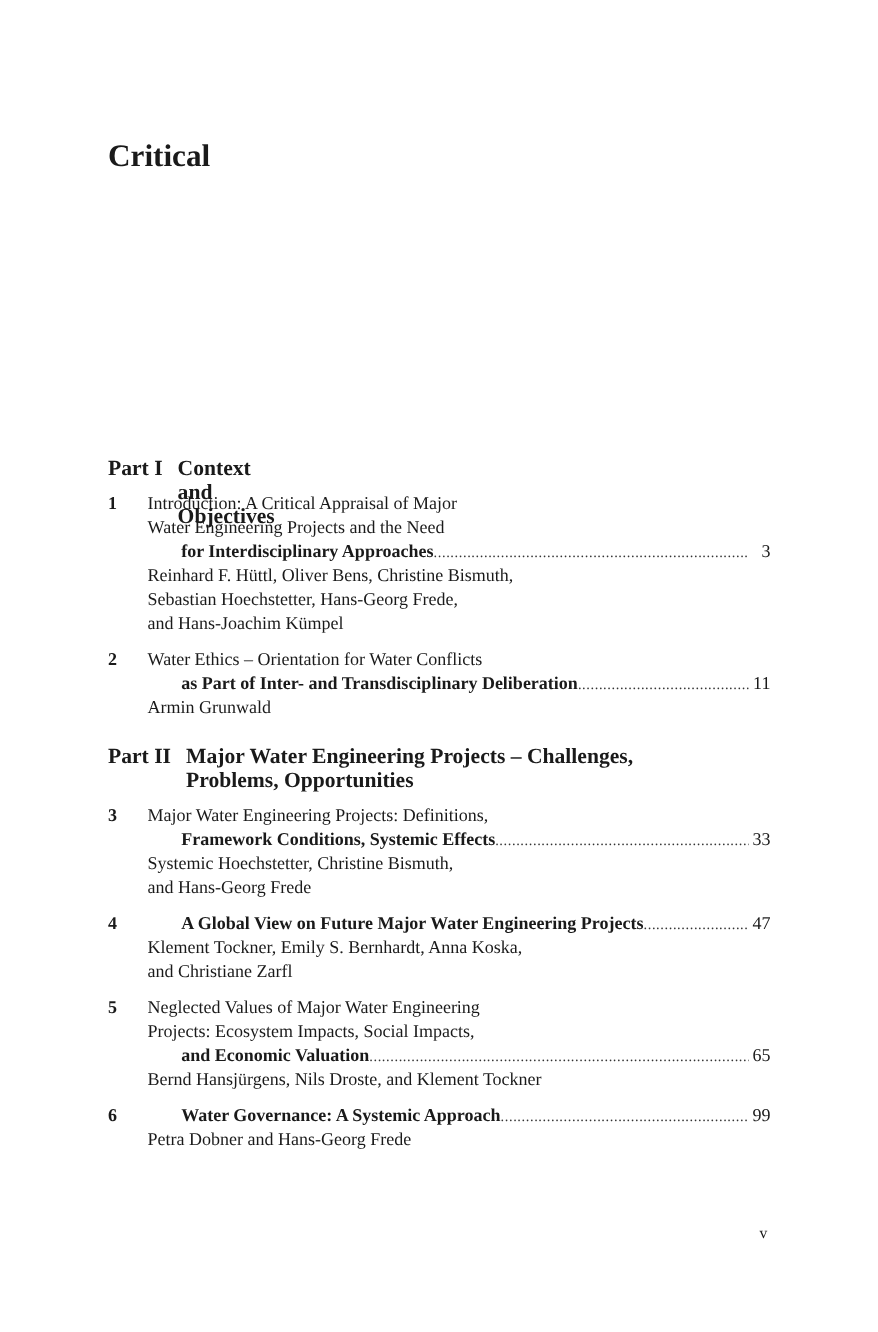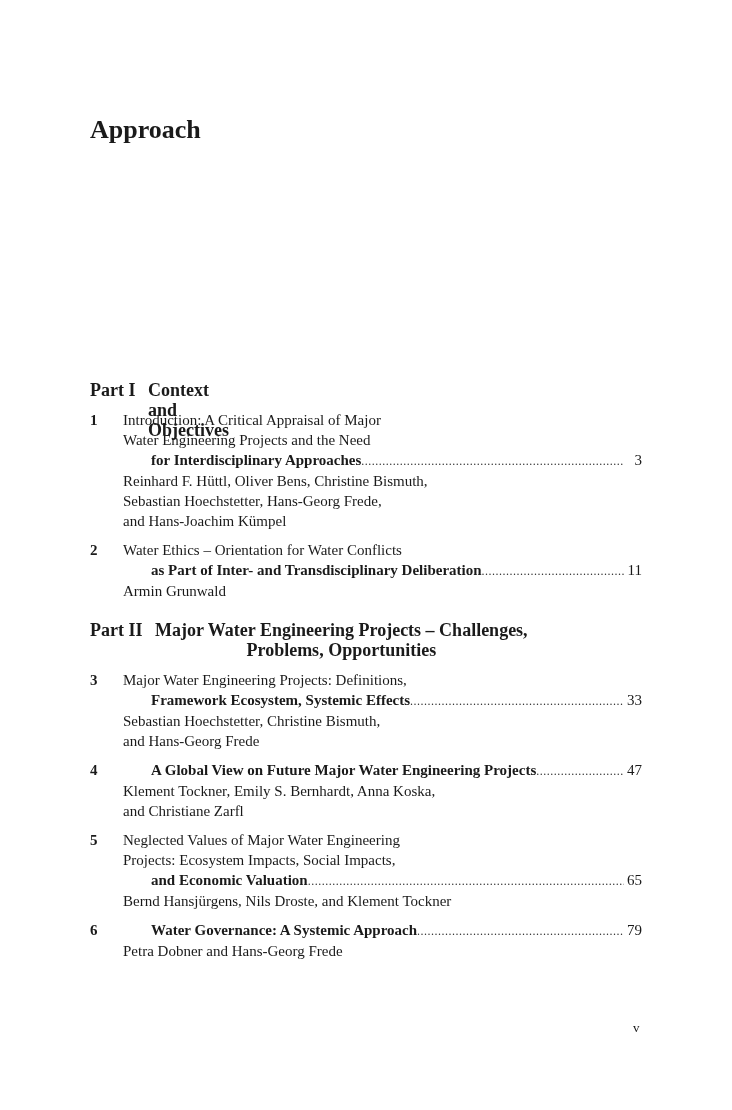--- a/index.html
+++ b/index.html
@@ -17,21 +17,21 @@
     .chap .lastline .t { font-weight: bold; }
     .chap .lastline .dots { flex: 1; overflow: hidden; font-weight: normal; font-size: 12px; letter-spacing: 0.5px; margin-right: 18px; color: #333; }
     .chap .lastline .dots::after { content: "......................................................................................................................................................................................................"; }
     .chap .lastline .pg { position: absolute; right: 0; font-weight: normal; }
     .chap .auth { font-weight: normal; }
     .folio { position: absolute; left: 633px; top: 1020px; font-size: 13px; }
   </style>
 </head>
 <body>
 
-<h1 class="title">Approach</h1>
+<h1 class="title">Critical</h1>
 
 <div class="part" style="top:380px;">
   <span class="plabel">Part I</span>
   <span class="ptitle" style="left:58px;">Context and Objectives</span>
 </div>
 
 <div class="chap" style="top:410px;">
   <span class="num">1</span>
   <div class="body">
     <div class="tline">Introduction: A Critical Appraisal of Major</div>
@@ -55,36 +55,36 @@
       <span class="t">as Part of Inter- and Transdisciplinary Deliberation</span>
       <span class="dots"></span>
       <span class="pg">11</span>
     </div>
     <div class="auth">Armin Grunwald</div>
   </div>
 </div>
 
 <div class="part" style="top:620px;">
   <span class="plabel">Part II</span>
-  <span class="ptitle" style="left:65px;text-align:center;">
+  <span class="ptitle" style="left:65px;">
     <span style="display:block;white-space:nowrap;">Major Water Engineering Projects – Challenges,</span>
     <span style="display:block;white-space:nowrap;">Problems, Opportunities</span>
   </span>
 </div>
 
 <div class="chap" style="top:670px;">
   <span class="num">3</span>
   <div class="body">
     <div class="tline">Major Water Engineering Projects: Definitions,</div>
     <div class="lastline" style="position:relative;">
-      <span class="t">Framework Ecosystem, Systemic Effects</span>
+      <span class="t">Framework Conditions, Systemic Effects</span>
       <span class="dots"></span>
       <span class="pg">33</span>
     </div>
-    <div class="auth">Sebastian Hoechstetter, Christine Bismuth,</div>
+    <div class="auth">Systemic Hoechstetter, Christine Bismuth,</div>
     <div class="auth">and Hans-Georg Frede</div>
   </div>
 </div>
 
 <div class="chap" style="top:760px;">
   <span class="num">4</span>
   <div class="body">
     <div class="lastline" style="position:relative;">
       <span class="t">A Global View on Future Major Water Engineering Projects</span>
       <span class="dots"></span>
@@ -108,19 +108,19 @@
     <div class="auth">Bernd Hansjürgens, Nils Droste, and Klement Tockner</div>
   </div>
 </div>
 
 <div class="chap" style="top:920px;">
   <span class="num">6</span>
   <div class="body">
     <div class="lastline" style="position:relative;">
       <span class="t">Water Governance: A Systemic Approach</span>
       <span class="dots"></span>
-      <span class="pg">79</span>
+      <span class="pg">99</span>
     </div>
     <div class="auth">Petra Dobner and Hans-Georg Frede</div>
   </div>
 </div>
 
 <div class="folio">v</div>
 
 </body></html>

